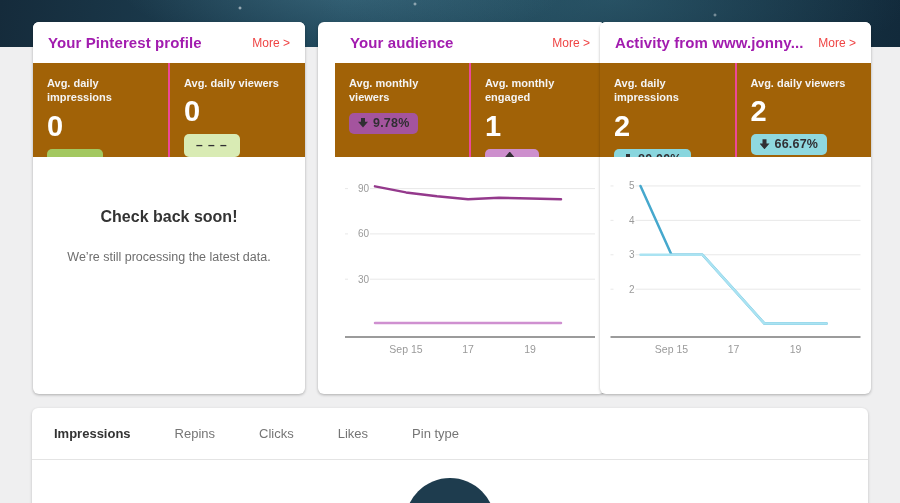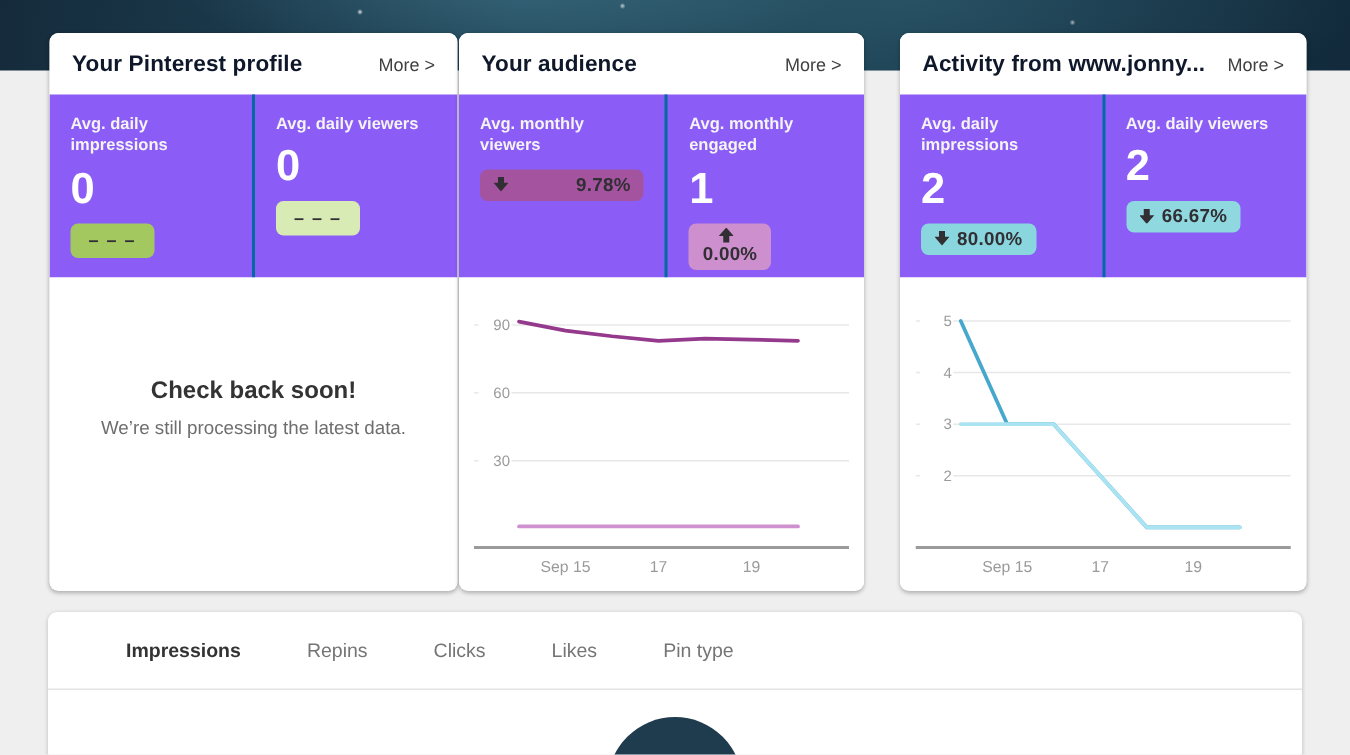--- a/index.html
+++ b/index.html
@@ -21,57 +21,57 @@
       linear-gradient(97deg,#152b3b 0%,#20485c 38%,#1d4254 58%,#122a3b 100%);
   }
   .card{
     position:absolute;top:22px;background:#fff;border-radius:6px;
     box-shadow:0 1px 3px rgba(0,0,0,.28);overflow:hidden;height:372px;
   }
   .card-header{
     height:41px;display:flex;align-items:center;justify-content:space-between;
     padding:0 15px;background:#fff;
   }
-  .card-title{font-size:15px;font-weight:bold;color:#0f172a;letter-spacing:.1px;
+  .card-title{font-size:15px;font-weight:bold;color:#a21caf;letter-spacing:.1px;
     white-space:nowrap;overflow:hidden;}
-  .more-link{font-size:12px;color:#404040;cursor:pointer;white-space:nowrap;margin-left:8px;}
-  .stat-panel{display:flex;height:122px;background:#8b5cf6;}
+  .more-link{font-size:12px;color:#ef4444;cursor:pointer;white-space:nowrap;margin-left:8px;}
+  .stat-panel{display:flex;height:94px;background:#a16207;}
   .stat-cell{flex:1;padding:13px 14px 0 14px;box-sizing:border-box;}
-  .stat-cell + .stat-cell{border-left:2px solid #0369a1;}
+  .stat-cell + .stat-cell{border-left:2px solid #ec4899;}
   .stat-label{font-size:11px;font-weight:bold;color:#f4f4f4;line-height:1.3;max-width:118px;}
   .stat-value{font-size:29px;font-weight:bold;color:#fff;margin-top:7px;line-height:1;}
   .trend-badge{
     display:inline-flex;align-items:center;margin-top:8px;
     padding:3px 9px 4px 9px;border-radius:5px;
     font-size:12.5px;font-weight:bold;color:#312f33;letter-spacing:.2px;
   }
   .no-data-badge{letter-spacing:1px;font-size:12px;padding:4px 12px 5px 12px;}
   .arrow{display:none;width:10px;height:10px;margin-right:5px;background:#312f33;flex:none;}
   .arrow[data-dir="down"]{display:inline-block;
     clip-path:polygon(30% 0,70% 0,70% 42%,100% 42%,50% 100%,0 42%,30% 42%);}
   .arrow[data-dir="up"]{display:inline-block;
     clip-path:polygon(50% 0,100% 58%,70% 58%,70% 100%,30% 100%,30% 58%,0 58%);}
   .card-body{height:208px;position:relative;background:#fff;}
   .empty-state{display:flex;flex-direction:column;align-items:center;justify-content:center;
     text-align:left;padding-bottom:35px;box-sizing:border-box;height:208px;}
   .empty-heading{font-size:16px;font-weight:bold;color:#333;margin:0 0 8px 0;}
-  .empty-text{font-size:12.5px;color:#6e6e6e;margin:0;}
+  .empty-text{font-size:12.5px;color:#6e6e6e;margin:16px;}
   .chart-svg{position:absolute;top:0;left:0;}
   
   .bottom-card{
     position:absolute;left:32px;top:408px;width:836px;height:140px;
     background:#fff;border-radius:6px 6px 0 0;box-shadow:0 1px 3px rgba(0,0,0,.22);
   }
   .bottom-header{
     height:52px;display:flex;align-items:center;justify-content:space-between;
     padding:0 18px;border-bottom:1px solid #e4e4e4;box-sizing:border-box;
   }
   .bottom-title{font-size:14px;color:#6b6b6b;white-space:nowrap;overflow:hidden;}
   .bottom-title b{color:#333;}
-  .tabs{display:flex;align-items:center;gap:44px;margin-left:34px;}
+  .tabs{display:flex;align-items:center;gap:44px;margin-left:4px;}
   .tab{font-size:13px;color:#757575;cursor:pointer;white-space:nowrap;}
   .tab.active{color:#333;font-weight:bold;}
   .bottom-body{position:relative;height:87px;overflow:hidden;}
   .pin-thumb{
     position:absolute;left:50%;top:18px;margin-left:-45px;
     width:90px;height:90px;border-radius:50%;cursor:pointer;
   }
 </style>
 </head>
 <body>
@@ -98,29 +98,29 @@
         <span>– – –</span>
       </span>
     </div>
   </div>
   <div class="card-body empty-state">
     <h3 class="empty-heading">Check back soon!</h3>
     <p class="empty-text">We’re still processing the latest data.</p>
   </div>
 </section>
 
-<section class="card" style="left:306px;width:270px;">
+<section class="card" style="left:318px;width:270px;padding-left:17px;">
   <header class="card-header">
     <div class="card-title">Your audience</div>
     <div class="more-link">More &gt;</div>
   </header>
   <div class="stat-panel">
     <div class="stat-cell">
       <div class="stat-label">Avg. monthly viewers</div>
-      <span class="trend-badge" style="background: rgb(164, 84, 158); gap: 40px;">
+      <span class="trend-badge" style="background: rgb(164, 84, 158);">
         <span class="arrow" data-dir="down"></span>
         <span>9.78%</span>
       </span>
     </div>
     <div class="stat-cell">
       <div class="stat-label">Avg. monthly engaged</div>
       <div class="stat-value">1</div>
       <span class="trend-badge" style="background: rgb(205, 143, 205); flex-direction: column;">
         <span class="arrow" data-dir="up"></span>
         <span>0.00%</span>

